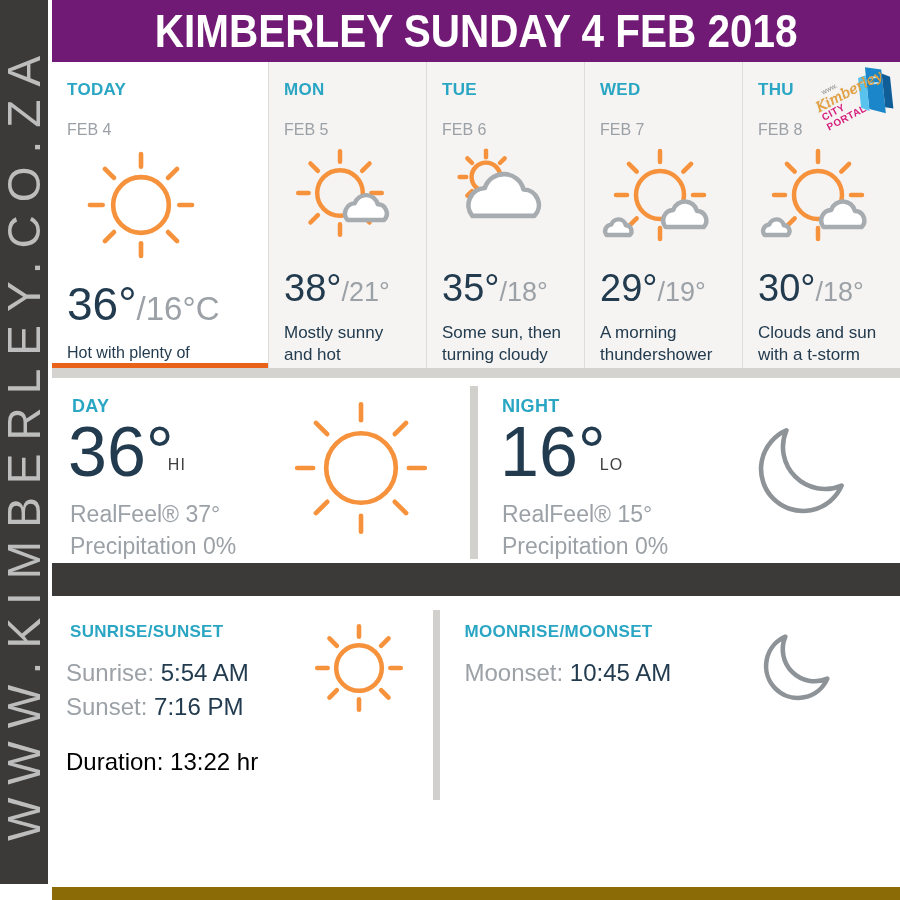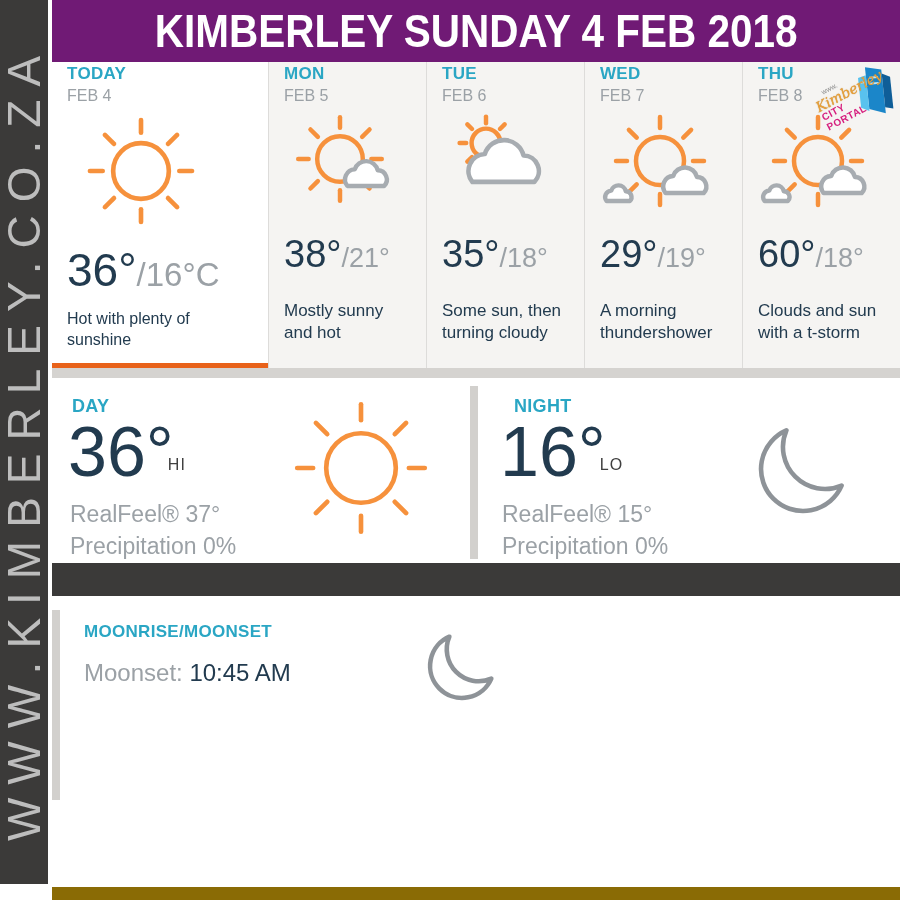--- a/index.html
+++ b/index.html
@@ -13,33 +13,33 @@
     font-size:46px; letter-spacing:13px; color:#bdbdbd; }
 
   
   .content { position:absolute; left:52px; top:0; width:848px; height:900px; background:#fff; }
 
   .topbar { height:62px; background:#701a75; display:flex; align-items:center; justify-content:center; overflow:hidden; }
   .topbar h1 { color:#fff; font-size:46px; font-weight:bold; white-space:nowrap; transform:scaleX(0.88); letter-spacing:0; }
 
   
   .forecast-row { position:relative; height:306px; background:#f5f4f2; display:flex; }
-  .fcard { position:relative; padding:2px 10px 0 15px; overflow:hidden; border-left:1px solid #dddcda; }
+  .fcard { position:relative; padding:18px 10px 0 15px; overflow:hidden; border-left:1px solid #dddcda; }
   .fcard:first-child { border-left:none; }
   .fcard.today { width:216px; background:#fff; border-bottom:5px solid #e8621a; }
   .fcard.other { flex:1; }
   .day-label { color:#2aa6c4; font-weight:bold; font-size:17px; letter-spacing:0.3px; }
-  .day-date { color:#9ba1a6; font-size:16px; margin-top:3px; }
+  .day-date { color:#9ba1a6; font-size:16px; margin-top:21px; }
   .fc-icon { display:block; margin-top:4px; }
   .temps { white-space:nowrap; margin-top:2px; }
   .temps .hi { color:#223b4f; font-size:46px; }
   .temps .lo { color:#9ba1a6; font-size:33px; }
   .fcard.other .temps .hi { font-size:38px; }
   .fcard.other .temps .lo { font-size:27px; }
-  .desc { color:#223b4f; font-size:17px; line-height:1.3; margin-top:24px; }
+  .desc { color:#223b4f; font-size:17px; line-height:1.3; margin-top:12px; }
   .fcard.today .desc { font-size:16px; margin-top:12px; }
 
   
   .portal-logo { position:absolute; right:2px; top:4px; width:78px; height:62px; transform:rotate(-6deg); }
   .portal-logo svg { position:absolute; right:4px; top:0; }
   .logo-script { position:absolute; right:12px; top:16px; font-family:"DejaVu Serif", serif; font-style:italic;
     font-size:14px; color:#e8a13c; transform:rotate(-22deg); text-shadow:0 0 1px #b97b1e; }
   .logo-portal { position:absolute; right:14px; top:30px; font-size:10px; font-weight:bold; color:#d61f7e;
     transform:rotate(-22deg); letter-spacing:0.5px; }
   .logo-www { position:absolute; left:2px; top:16px; font-size:7px; color:#888; transform:rotate(-22deg); }
@@ -49,21 +49,21 @@
   .gold-banner { height:59px; background:#8a6b05; display:flex; align-items:center; justify-content:center; }
   .gold-banner span { color:#fff; font-size:30px; font-weight:bold; white-space:nowrap; transform:scaleX(0.95); }
 
   
   .daynight { position:relative; height:185px; background:#fff; display:flex; }
   .panel { position:relative; height:100%; }
   .panel.day { width:418px; }
   .panel.night { width:422px; }
   .vdiv { width:8px; background:#d2d0cd; margin:8px 0 4px 0; }
   .panel-label { position:absolute; left:20px; top:18px; color:#2aa6c4; font-weight:bold; font-size:18px; letter-spacing:0.3px; }
-  .panel.night .panel-label { left:36px; }
+  .panel.night .panel-label { left:24px; }
   .big-temp { position:absolute; left:16px; top:34px; color:#223b4f; font-size:70px; }
   .panel.night .big-temp { left:22px; }
   .big-temp .qual { font-size:16px; color:#404040; display:inline-block; transform:translate(-6px,-6px); letter-spacing:1px; }
   .panel-stats { position:absolute; left:18px; top:120px; color:#9ba1a6; font-size:23px; line-height:32px; }
   .panel.night .panel-stats { left:24px; }
   .panel-icon { position:absolute; }
   .panel.day .panel-icon { right:28px; top:10px; }
   .panel.night .panel-icon { right:42px; top:38px; }
 
   .dark-strip { height:33px; background:#3b3a39; }
@@ -177,21 +177,21 @@
 
     <article class="fcard other">
       <div class="day-label">THU</div>
       <div class="day-date">FEB 8</div>
       <svg class="fc-icon" width="150" height="122">
         <use href="#sunball" transform="translate(60,52) scale(1.0)" stroke="#f6913c" stroke-width="4.5"></use>
         <use href="#cloudshape" transform="translate(58,48) scale(0.95)" fill="#ffffff" stroke="#a7acb1" stroke-width="4.7" stroke-linejoin="round"></use>
         <use href="#cloudshape" transform="translate(2,70) scale(0.58)" fill="#ffffff" stroke="#a7acb1" stroke-width="7.6" stroke-linejoin="round"></use>
       </svg>
       <div class="temps">
-        <span class="hi">60°</span><span class="lo">/18°</span>
+        <span class="hi">30°</span><span class="lo">/18°</span>
       </div>
       <div class="desc">Clouds and sun with a t-storm</div>
     </article>
 
     <div class="portal-logo">
       <svg width="44" height="56">
         <polygon points="18,2 34,6 34,50 18,44" fill="#1b86c9"></polygon>
         <polygon points="10,12 18,10 18,46 10,42" fill="#59c2ee"></polygon>
         <polygon points="34,10 42,14 42,46 34,44" fill="#0f5e98"></polygon>
         <rect x="12" y="16" width="4" height="2" fill="#bfe8fa"></rect>
@@ -233,20 +233,33 @@
       </div>
       <svg class="panel-icon" width="108" height="108">
         <use href="#moonshape" transform="translate(3,3) scale(1.0)" fill="#ffffff" stroke="#8e9398" stroke-width="4.6" stroke-linejoin="round"></use>
       </svg>
     </div>
   </section>
 
   <div class="dark-strip"></div>
 
   <section class="astro">
+    <div class="astro-col left">
+      <div class="astro-heading">SUNRISE/SUNSET</div>
+      <div class="astro-lines">
+        <div><span class="lbl">Sunrise:</span> <span class="val">5:54 AM</span></div>
+        <div><span class="lbl">Sunset:</span> <span class="val">7:16 PM</span></div>
+      </div>
+      <div class="astro-duration">
+        <span class="lbl">Duration:</span> <span class="val">13:22 hr</span>
+      </div>
+      <svg class="astro-icon" width="104" height="104">
+        <use href="#sunball" transform="translate(52,50) scale(0.95)" stroke="#f6913c" stroke-width="4.8"></use>
+      </svg>
+    </div>
     <div class="vdiv2"></div>
     <div class="astro-col right">
       <div class="astro-heading">MOONRISE/MOONSET</div>
       <div class="astro-lines">
         <div><span class="lbl">Moonset:</span> <span class="val">10:45 AM</span></div>
       </div>
       <svg class="astro-icon" width="82" height="82">
         <use href="#moonshape" transform="translate(2,2) scale(0.76)" fill="#ffffff" stroke="#8e9398" stroke-width="6" stroke-linejoin="round"></use>
       </svg>
     </div>

